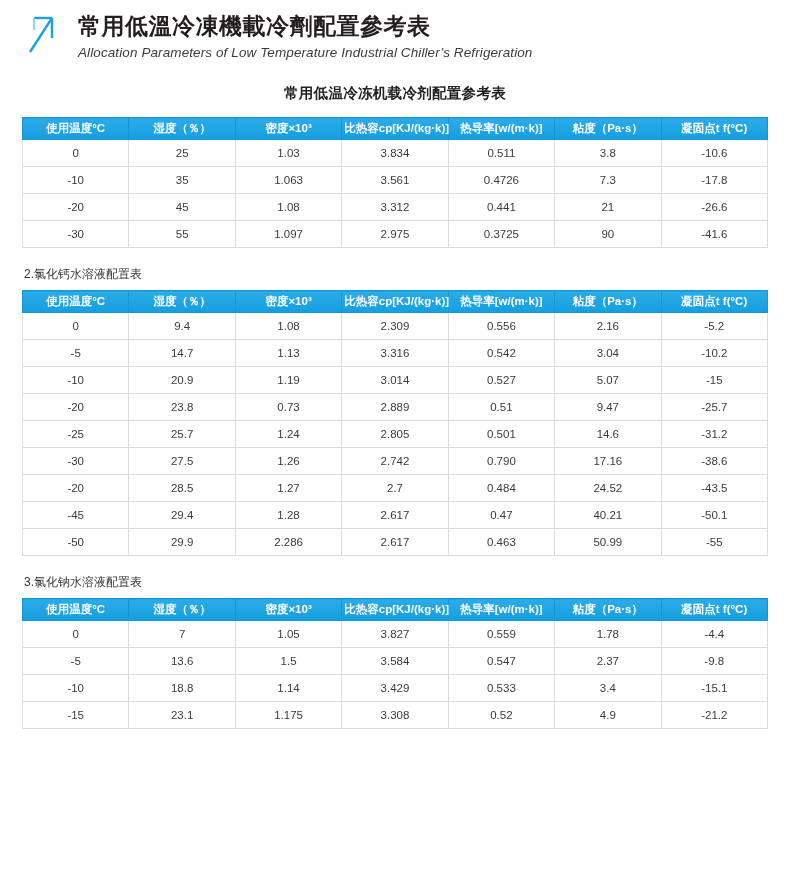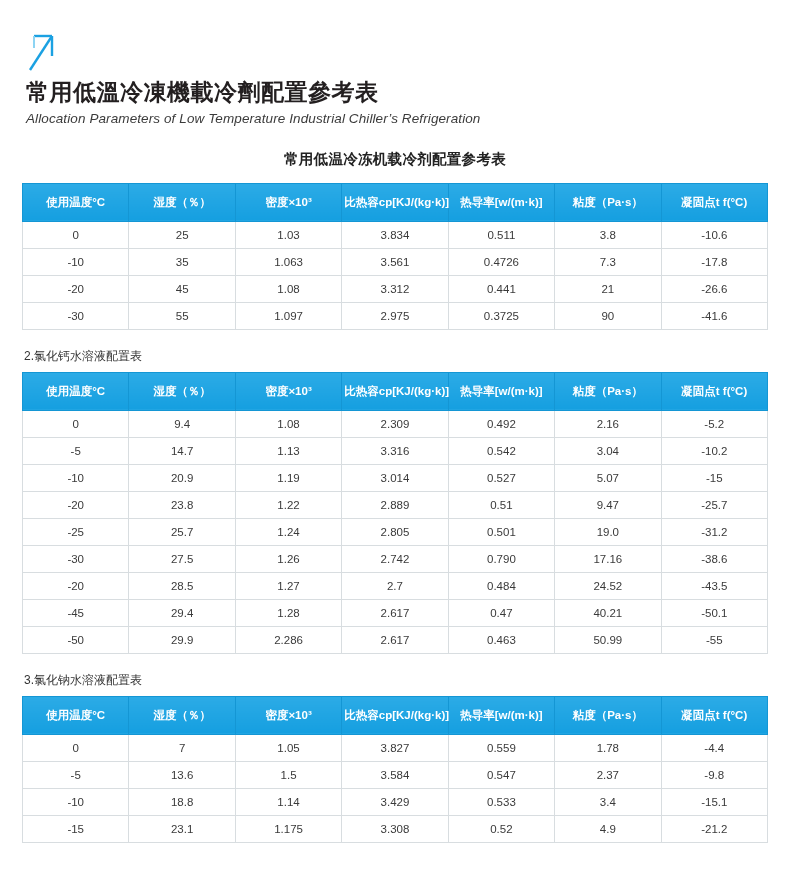--- a/index.html
+++ b/index.html
@@ -12,23 +12,22 @@
     height: 888px;
     background: #ffffff;
     font-family: "Liberation Sans", "DejaVu Sans", sans-serif;
     color: #333;
     overflow: hidden;
   }
 
   
   .header {
     display: flex;
-    align-items: flex-start;
-    padding: 22px 0 0 22px;
-    flex-direction: column;
+    align-items: flex-end;
+    padding: 4px 0 0 22px;
   }
   .header-logo {
     width: 52px;
     height: 52px;
     flex: 0 0 52px;
     position: relative;
     margin-top: 4px;
   }
   .header-logo svg { display: block; }
   .header-text {
@@ -75,21 +74,21 @@
     width: 100%;
     border-collapse: collapse;
     table-layout: fixed;
   }
   table.data th {
     background: #1ba1e2;
     background: linear-gradient(#2cabe6, #159fe0);
     color: #ffffff;
     font-size: 11.5px;
     font-weight: bold;
-    padding: 11px 2px;
+    padding: 3px 2px;
     text-align: center;
     border: 1px solid #1496d4;
     white-space: nowrap;
   }
   table.data td {
     font-size: 11.5px;
     color: #3a3a3a;
     text-align: center;
     padding: 7px 2px;
     border: 1px solid #d8dde0;
@@ -185,21 +184,21 @@
           <th>粘度（Pa·s）</th>
           <th>凝固点t f(°C)</th>
         </tr>
       </thead>
       <tbody>
         <tr>
           <td>0</td>
           <td>9.4</td>
           <td>1.08</td>
           <td>2.309</td>
-          <td>0.492</td>
+          <td>0.556</td>
           <td>2.16</td>
           <td>-5.2</td>
         </tr>
         <tr>
           <td>-5</td>
           <td>14.7</td>
           <td>1.13</td>
           <td>3.316</td>
           <td>0.542</td>
           <td>3.04</td>
@@ -210,33 +209,33 @@
           <td>20.9</td>
           <td>1.19</td>
           <td>3.014</td>
           <td>0.527</td>
           <td>5.07</td>
           <td>-15</td>
         </tr>
         <tr>
           <td>-20</td>
           <td>23.8</td>
-          <td>1.22</td>
+          <td>0.73</td>
           <td>2.889</td>
           <td>0.51</td>
           <td>9.47</td>
           <td>-25.7</td>
         </tr>
         <tr>
           <td>-25</td>
           <td>25.7</td>
           <td>1.24</td>
           <td>2.805</td>
           <td>0.501</td>
-          <td>19.0</td>
+          <td>14.6</td>
           <td>-31.2</td>
         </tr>
         <tr>
           <td>-30</td>
           <td>27.5</td>
           <td>1.26</td>
           <td>2.742</td>
           <td>0.790</td>
           <td>17.16</td>
           <td>-38.6</td>

